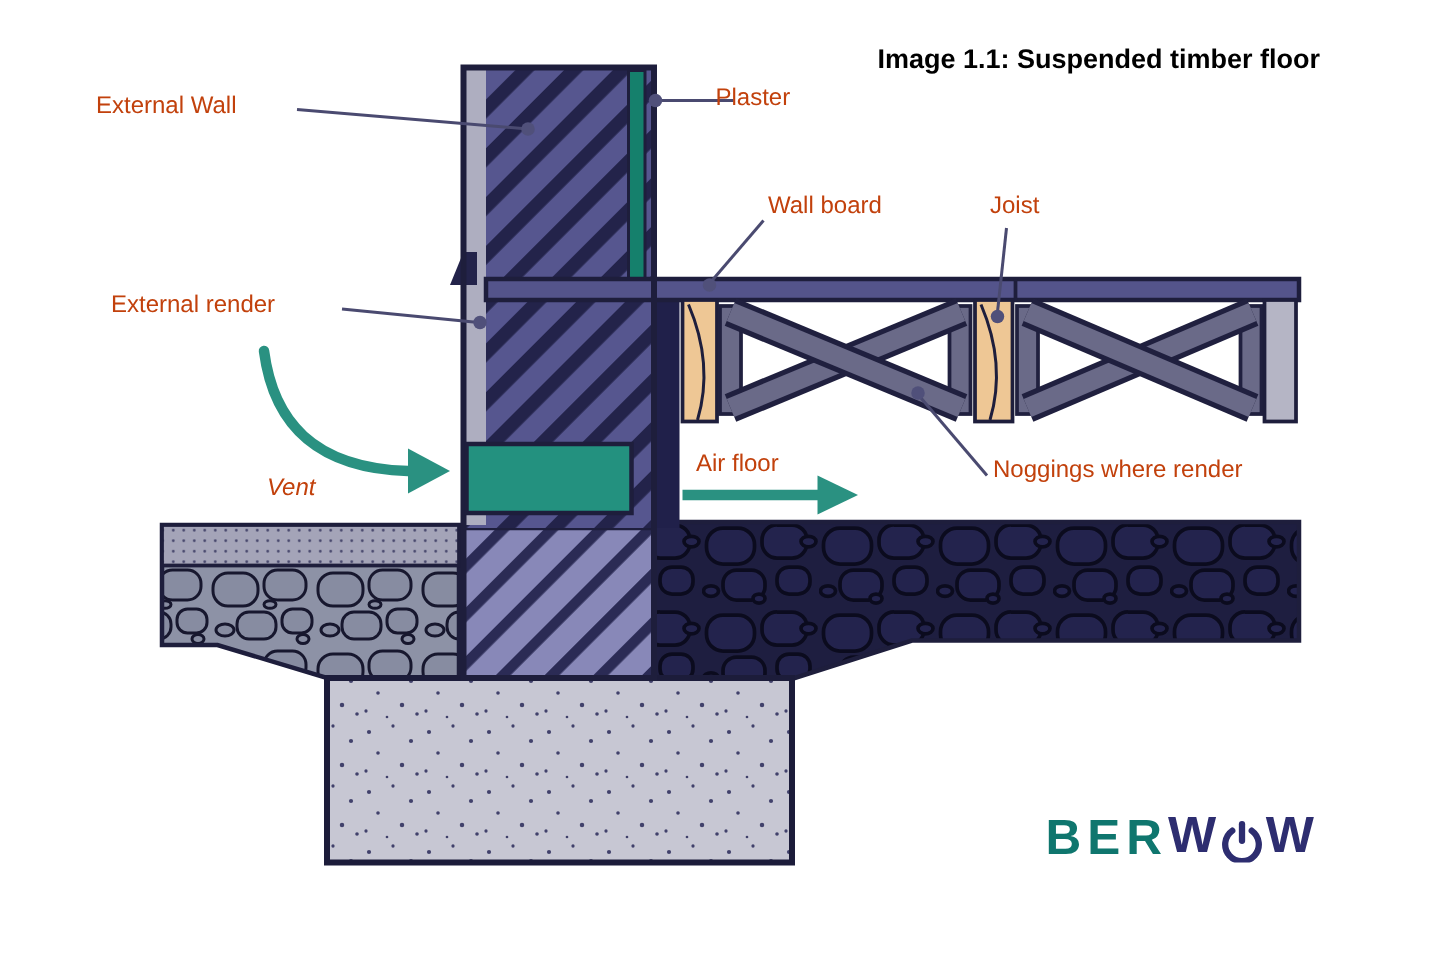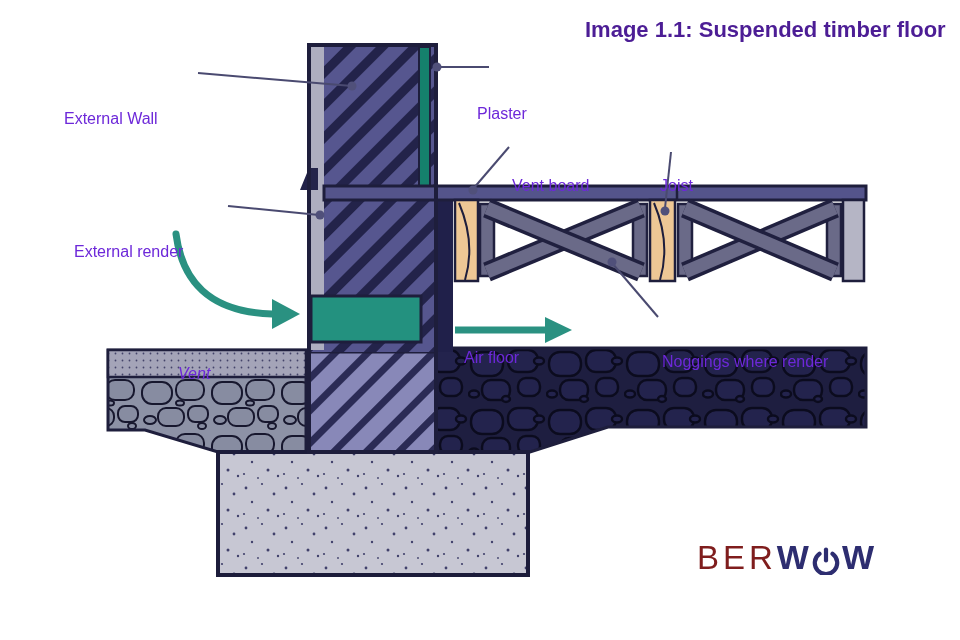--- a/index.html
+++ b/index.html
@@ -1,23 +1,23 @@
 <!DOCTYPE html>
 <html><head>
 <meta charset="utf-8">
 <style>
   html,body{margin:0;padding:0;background:#fff;}
   #stage{position:relative;width:960px;height:640px;background:#ffffff;overflow:hidden;
          font-family:"Liberation Sans",sans-serif;}
   #diagram-svg{position:absolute;left:0;top:0;}
-  .lbl{position:absolute;color:#6d28d9;font-size:16px;font-weight:500;white-space:nowrap;margin-top:48px;}
-  .title{position:absolute;left:585px;top:17px;width:290px;color:#4c1d95;
-         font-size:22px;font-weight:700;white-space:nowrap;}
+  .lbl{position:absolute;color:#c2410c;font-size:16px;font-weight:500;white-space:nowrap;}
+  .title{position:absolute;left:585px;top:29px;width:290px;color:#000000;
+         font-size:18px;font-weight:700;white-space:nowrap;}
   .logo{position:absolute;left:697px;top:538px;display:flex;align-items:center;}
-  .logo .thin{color:#7f1d1d;font-size:33px;font-weight:400;letter-spacing:4px;}
+  .logo .thin{color:#0f766e;font-size:33px;font-weight:700;letter-spacing:4px;}
   .logo .bold{color:#2d2d70;font-size:34px;font-weight:700;letter-spacing:1px;}
   .logo .pwr{margin:0 1px;display:block;}
 </style>
 </head>
 <body>
 
 <div id="stage">
 
 <svg id="diagram-svg" width="960" height="640" viewBox="0 0 960 640">
   <defs>
@@ -156,21 +156,21 @@
 
   <g>
     <line x1="455" y1="330" x2="546" y2="330" stroke="#2a9181" stroke-width="7"></line>
     <polygon points="545,317 572,330 545,343" fill="#2a9181"></polygon>
   </g>
 </svg>
 
 <div class="title">Image 1.1: Suspended timber floor</div>
 <div class="lbl" style="left:64px;top:62px;">External Wall</div>
 <div class="lbl" style="left:477px;top:57px;">Plaster</div>
-<div class="lbl" style="left:512px;top:129px;">Vent board</div>
+<div class="lbl" style="left:512px;top:129px;">Wall board</div>
 <div class="lbl" style="left:660px;top:129px;text-align:center;">Joist</div>
 <div class="lbl" style="left:74px;top:195px;">External render</div>
 <div class="lbl" style="left:178px;top:317px;font-style:italic;">Vent</div>
 <div class="lbl" style="left:464px;top:301px;">Air floor</div>
 <div class="lbl" style="left:662px;top:305px;">Noggings where render</div>
 
 <div class="logo">
   <span class="thin">BER</span>
   <span class="bold">W</span>
   <svg class="pwr" width="30" height="34" viewBox="-15 -19 30 34">

